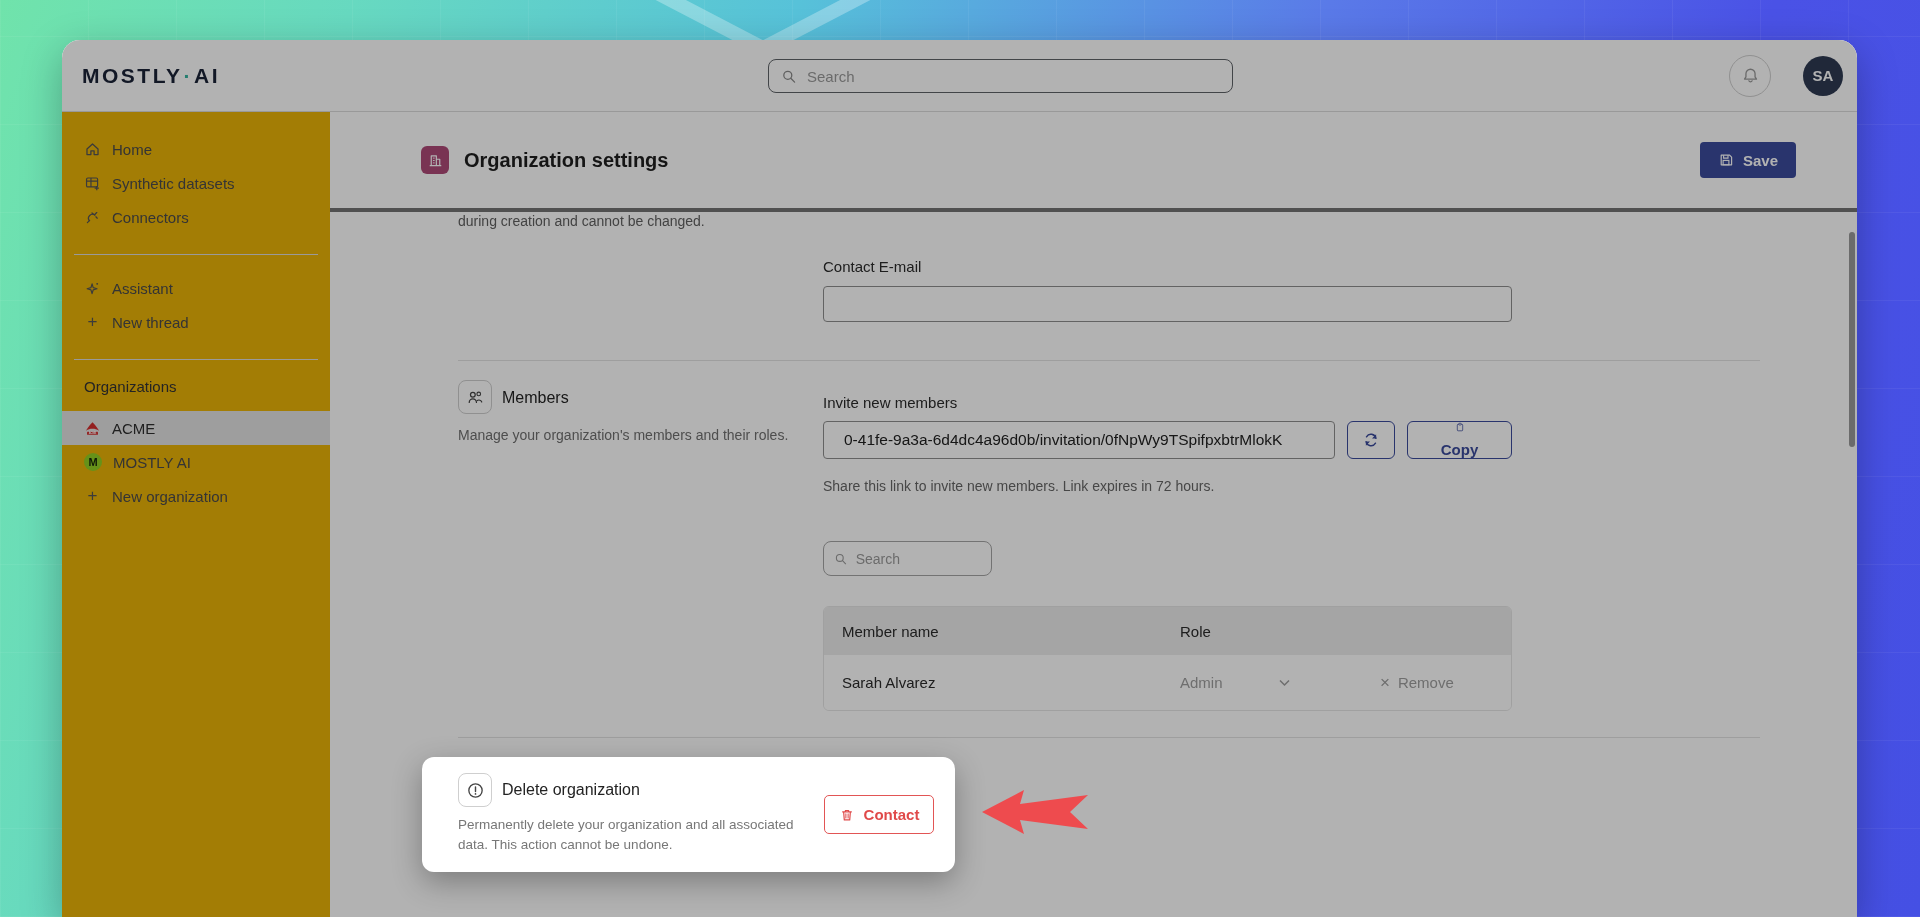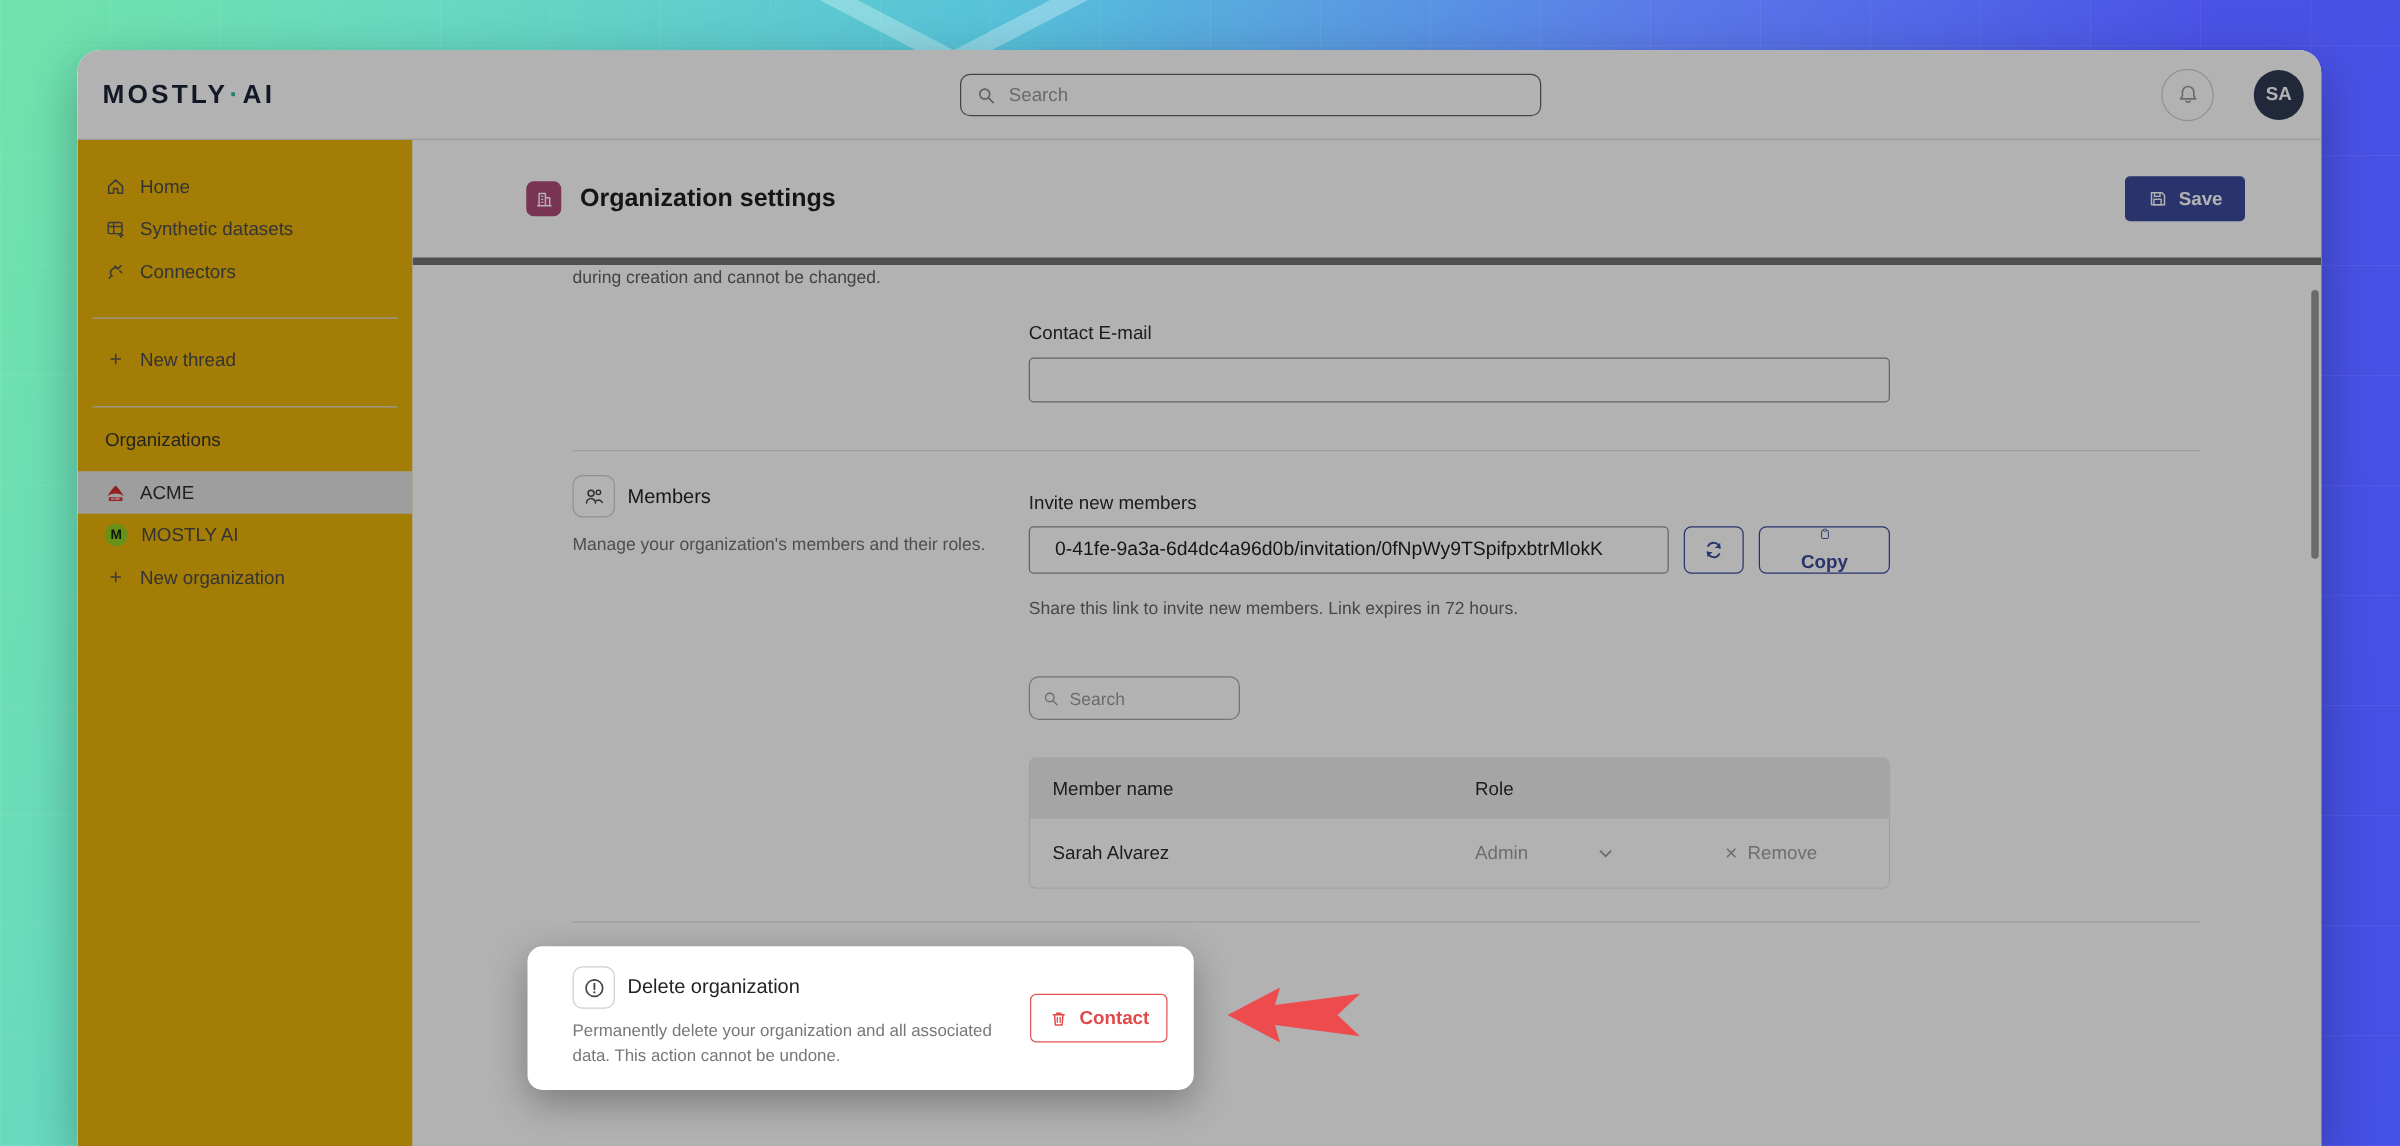--- a/index.html
+++ b/index.html
@@ -49,21 +49,21 @@
   .nav-item.selected{ background:#e3e3e3; color:#2e2e2e; }
   .sb-divider{ height:1px; background:#dddddd; margin:20px 12px 16px 12px; }
   .sb-label{ padding:2px 0 4px 22px; font-size:15px; color:#333; margin-bottom:12px;}
   .plus-glyph{ font-size:17px; color:#555; width:17px; text-align:center;}
   .org-badge-acme{ width:18px; height:18px; }
   .org-badge-mostly{ width:18px; height:18px; border-radius:50%; background:#93d125;
     color:#15250b; font-size:11px; font-weight:800; display:flex; align-items:center; justify-content:center;}
 
   .main{ position:relative; flex:1; background:#fff; overflow:hidden; }
   .main-header{ height:100px; display:flex; align-items:center; padding:0 61px 0 91px;
-    border-bottom:6px solid #737373; background:#fff;}
+    border-bottom:4px solid #737373; background:#fff;}
   .hdr-icon{ width:28px; height:28px; border-radius:6px; background:#ae4a78;
     display:flex; align-items:center; justify-content:center; flex:none;}
   .hdr-title{ margin-left:15px; font-size:20px; font-weight:700; color:#1f1f1f; }
   .save-btn{ margin-left:auto; height:36px; padding:0 18px; background:#3b4b9c; color:#fff;
     border:none; border-radius:4px; font-size:15px; font-weight:600; cursor:pointer;
     display:flex; align-items:center; gap:9px; font-family:"Liberation Sans",sans-serif;}
 
   .abs{ position:absolute; }
   .muted{ color:#606060; font-size:14px; }
   .field-label{ font-size:15px; font-weight:500; color:#2b2b2b; }
@@ -173,20 +173,29 @@
               <path d="M6.3 13.7a4.6 4.6 0 0 1 .4-6.1 4.6 4.6 0 0 1 6.1-.4" fill="none" stroke="#555" stroke-width="1.5" stroke-linecap="round"></path>
               <path d="M12.4 6.8 15 4.2M9.4 4.6l1.6 1.6M14 9.2l1.6 1.6" stroke="#555" stroke-width="1.5" fill="none" stroke-linecap="round"></path>
             </svg>
         </span>
         <span>Connectors</span>
       </div>
 
       <div class="sb-divider"></div>
 
       <div class="nav-item">
+        <span class="glyph">
+          <svg width="17" height="17" viewBox="0 0 20 20">
+              <path d="M9.5 4.5 10.8 9l4.5 1.3-4.5 1.3-1.3 4.5-1.3-4.5L3.7 10.3 8.2 9z" fill="none" stroke="#555" stroke-width="1.4" stroke-linejoin="round"></path>
+              <circle cx="15.5" cy="4.5" r="1.1" fill="#555"></circle>
+            </svg>
+        </span>
+        <span>Assistant</span>
+      </div>
+      <div class="nav-item">
         <span class="plus-glyph">+</span>
         <span>New thread</span>
       </div>
 
       <div class="sb-divider"></div>
 
       <div class="sb-label">Organizations</div>
 
       <div class="nav-item selected">
         <span class="glyph org-badge-acme">

